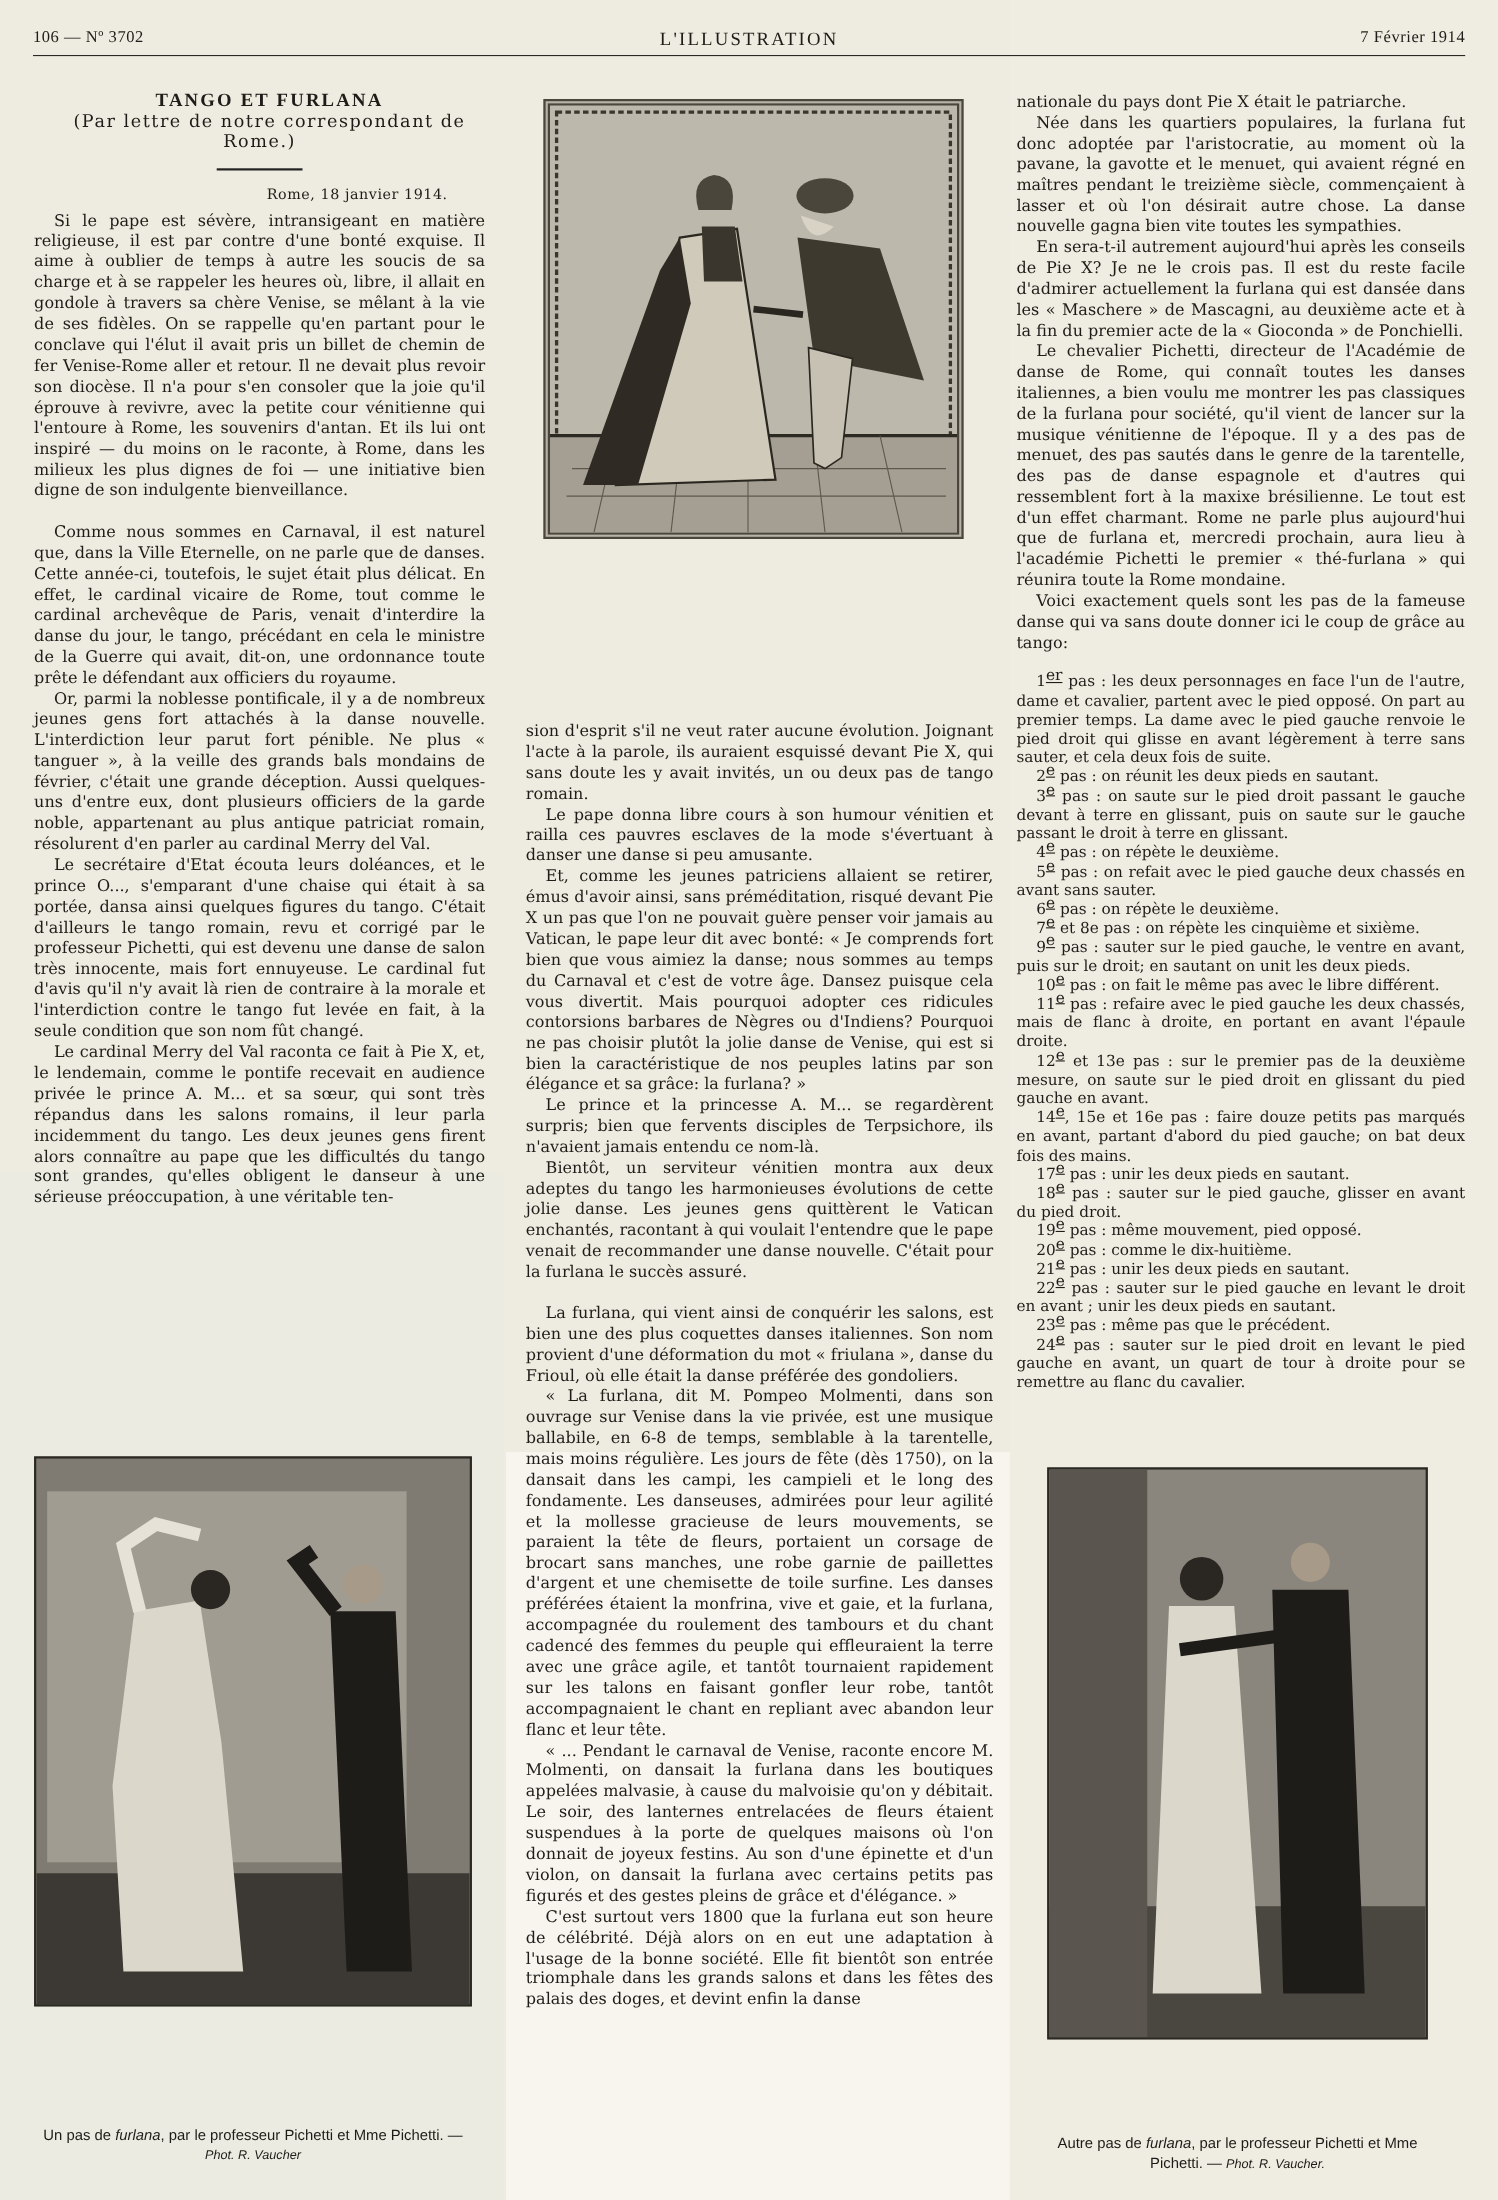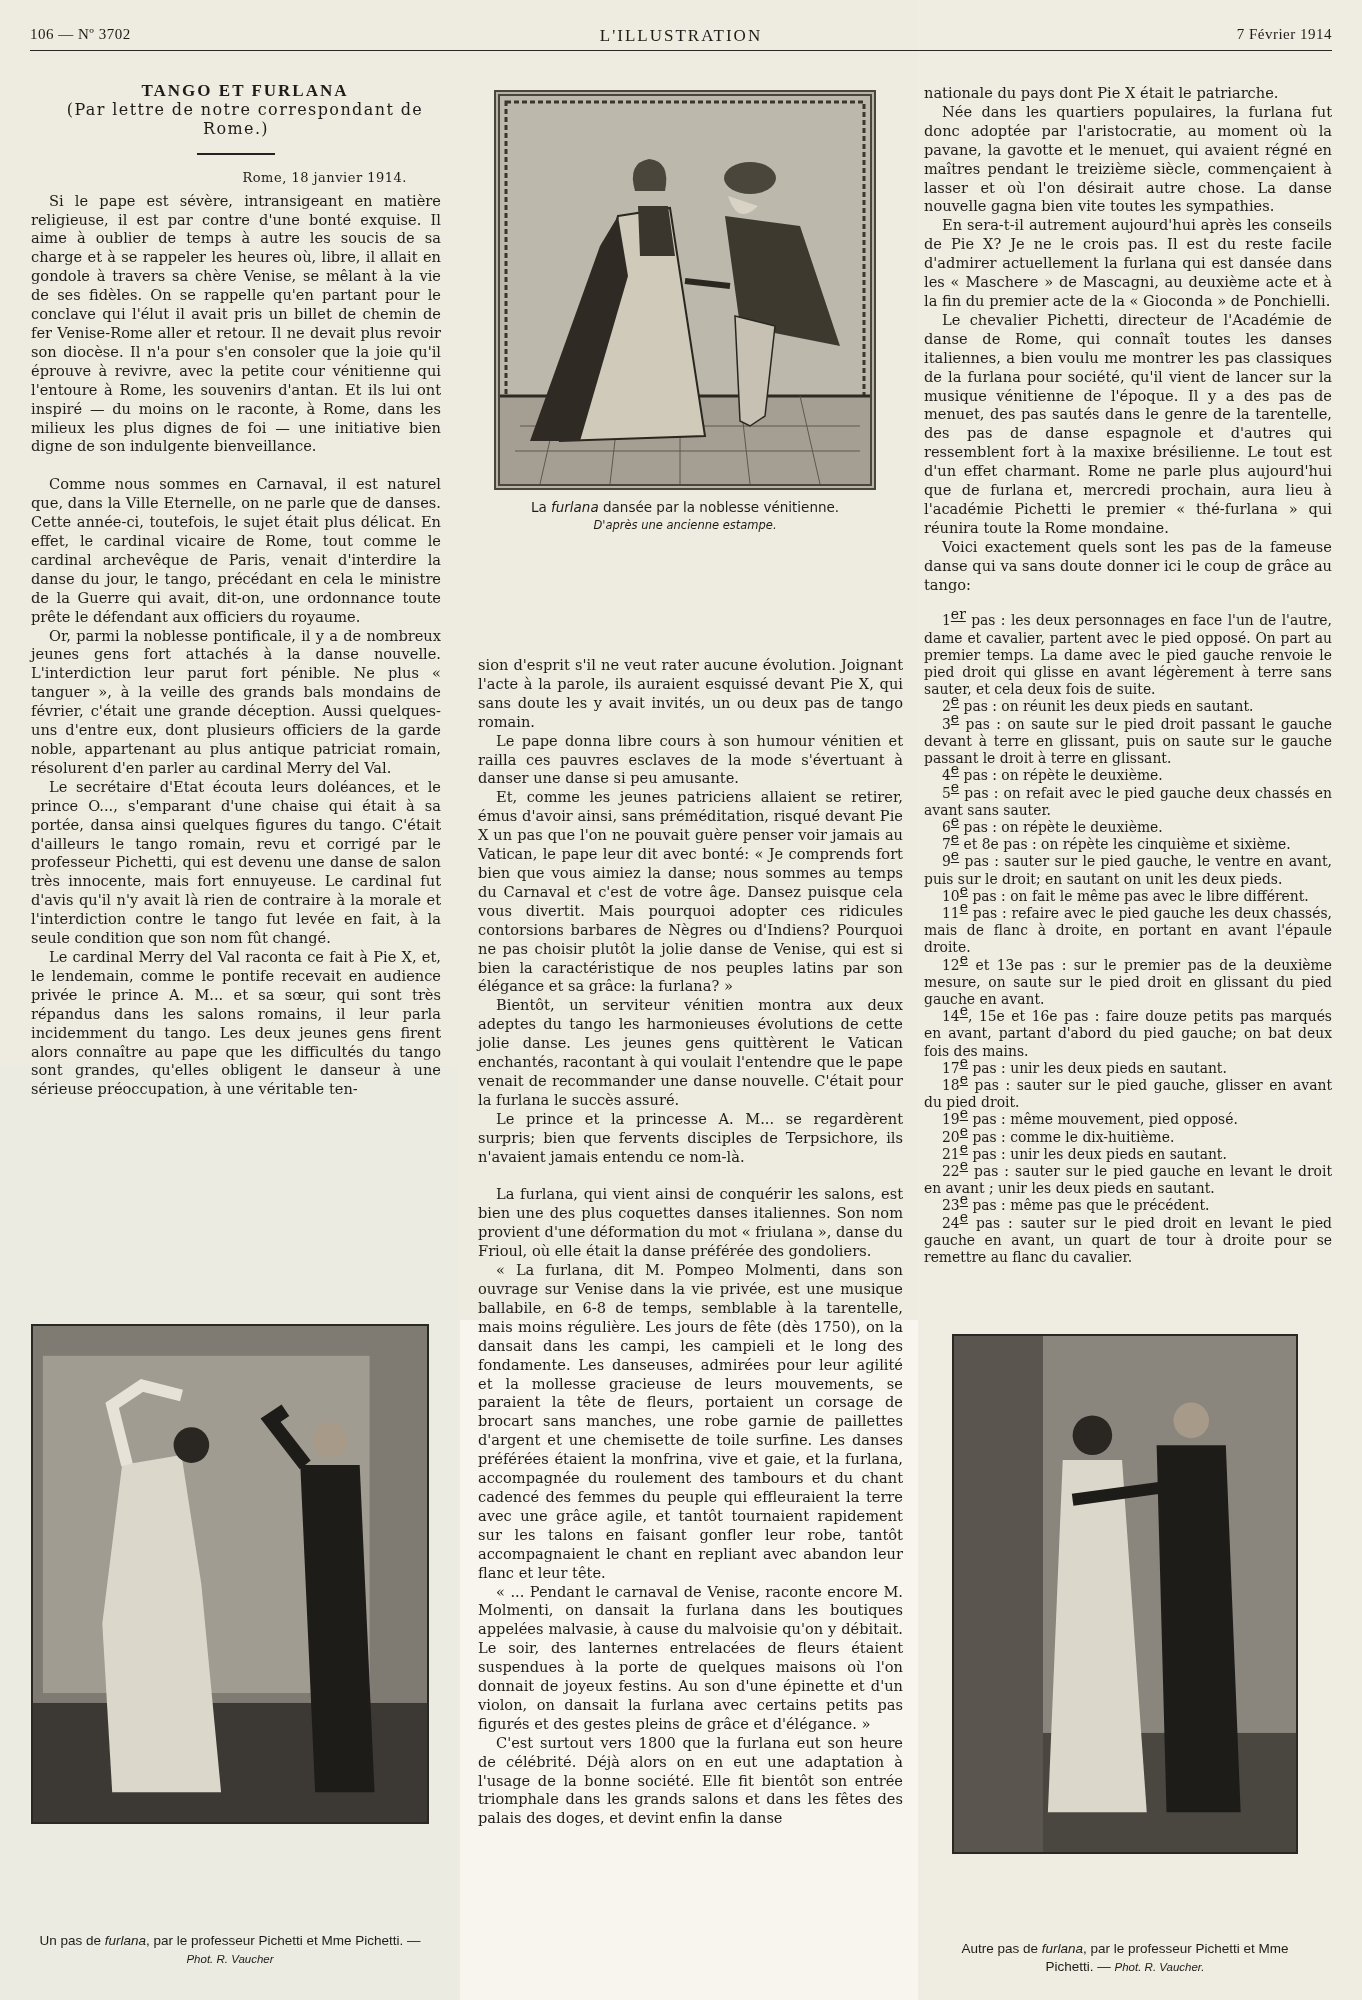--- a/index.html
+++ b/index.html
@@ -101,31 +101,27 @@
       <path d="M118 120 L100 150 L30 345 L80 345 L128 180 Z" fill="#2f2b24"></path>
       <path d="M138 110 L168 110 L175 160 L140 160 Z" fill="#3a362d"></path>
 
       <ellipse cx="250" cy="82" rx="26" ry="16" fill="#4a463c"></ellipse>
       <path d="M228 100 q10 30 30 10 z" fill="#d8d3c4"></path>
       <path d="M225 120 L300 130 L340 250 L240 230 Z" fill="#3d392f"></path>
       <path d="M235 220 L275 230 L265 320 L250 330 L240 325 Z" fill="#c6c1b2" stroke="#2a2720" stroke-width="1.5"></path>
       <path d="M185 185 L230 190" stroke="#2a2720" stroke-width="6"></path>
     </svg>
   </div>
-  <div class="caption cap-engraving">
-    <span>La </span><i>furlana</i><span> dansée par la noblesse vénitienne.</span>
-    <span class="sub">D'après une ancienne estampe.</span>
-  </div>
 
   <div class="col col2">
     <p class="noind">sion d'esprit s'il ne veut rater aucune évolution. Joignant l'acte à la parole, ils auraient esquissé devant Pie X, qui sans doute les y avait invités, un ou deux pas de tango romain.</p>
     <p>Le pape donna libre cours à son humour vénitien et railla ces pauvres esclaves de la mode s'évertuant à danser une danse si peu amusante.</p>
     <p>Et, comme les jeunes patriciens allaient se retirer, émus d'avoir ainsi, sans préméditation, risqué devant Pie X un pas que l'on ne pouvait guère penser voir jamais au Vatican, le pape leur dit avec bonté: « Je comprends fort bien que vous aimiez la danse; nous sommes au temps du Carnaval et c'est de votre âge. Dansez puisque cela vous divertit. Mais pourquoi adopter ces ridicules contorsions barbares de Nègres ou d'Indiens? Pourquoi ne pas choisir plutôt la jolie danse de Venise, qui est si bien la caractéristique de nos peuples latins par son élégance et sa grâce: la furlana? »</p>
+    <p>Le prince et la princesse A. M... se regardèrent surpris; bien que fervents disciples de Terpsichore, ils n'avaient jamais entendu ce nom-là.</p>
     <p>Bientôt, un serviteur vénitien montra aux deux adeptes du tango les harmonieuses évolutions de cette jolie danse. Les jeunes gens quittèrent le Vatican enchantés, racontant à qui voulait l'entendre que le pape venait de recommander une danse nouvelle. C'était pour la furlana le succès assuré.</p>
-    <p>Le prince et la princesse A. M... se regardèrent surpris; bien que fervents disciples de Terpsichore, ils n'avaient jamais entendu ce nom-là.</p>
     <p class="gap">La furlana, qui vient ainsi de conquérir les salons, est bien une des plus coquettes danses italiennes. Son nom provient d'une déformation du mot « friulana », danse du Frioul, où elle était la danse préférée des gondoliers.</p>
     <p>« La furlana, dit M. Pompeo Molmenti, dans son ouvrage sur Venise dans la vie privée, est une musique ballabile, en 6-8 de temps, semblable à la tarentelle, mais moins régulière. Les jours de fête (dès 1750), on la dansait dans les campi, les campieli et le long des fondamente. Les danseuses, admirées pour leur agilité et la mollesse gracieuse de leurs mouvements, se paraient la tête de fleurs, portaient un corsage de brocart sans manches, une robe garnie de paillettes d'argent et une chemisette de toile surfine. Les danses préférées étaient la monfrina, vive et gaie, et la furlana, accompagnée du roulement des tambours et du chant cadencé des femmes du peuple qui effleuraient la terre avec une grâce agile, et tantôt tournaient rapidement sur les talons en faisant gonfler leur robe, tantôt accompagnaient le chant en repliant avec abandon leur flanc et leur tête.</p>
     <p>« ... Pendant le carnaval de Venise, raconte encore M. Molmenti, on dansait la furlana dans les boutiques appelées malvasie, à cause du malvoisie qu'on y débitait. Le soir, des lanternes entrelacées de fleurs étaient suspendues à la porte de quelques maisons où l'on donnait de joyeux festins. Au son d'une épinette et d'un violon, on dansait la furlana avec certains petits pas figurés et des gestes pleins de grâce et d'élégance. »</p>
     <p>C'est surtout vers 1800 que la furlana eut son heure de célébrité. Déjà alors on en eut une adaptation à l'usage de la bonne société. Elle fit bientôt son entrée triomphale dans les grands salons et dans les fêtes des palais des doges, et devint enfin la danse</p>
   </div>
 
   <div class="col col3">
     <p class="noind">nationale du pays dont Pie X était le patriarche.</p>
     <p>Née dans les quartiers populaires, la furlana fut donc adoptée par l'aristocratie, au moment où la pavane, la gavotte et le menuet, qui avaient régné en maîtres pendant le treizième siècle, commençaient à lasser et où l'on désirait autre chose. La danse nouvelle gagna bien vite toutes les sympathies.</p>
     <p>En sera-t-il autrement aujourd'hui après les conseils de Pie X? Je ne le crois pas. Il est du reste facile d'admirer actuellement la furlana qui est dansée dans les « Maschere » de Mascagni, au deuxième acte et à la fin du premier acte de la « Gioconda » de Ponchielli.</p>

